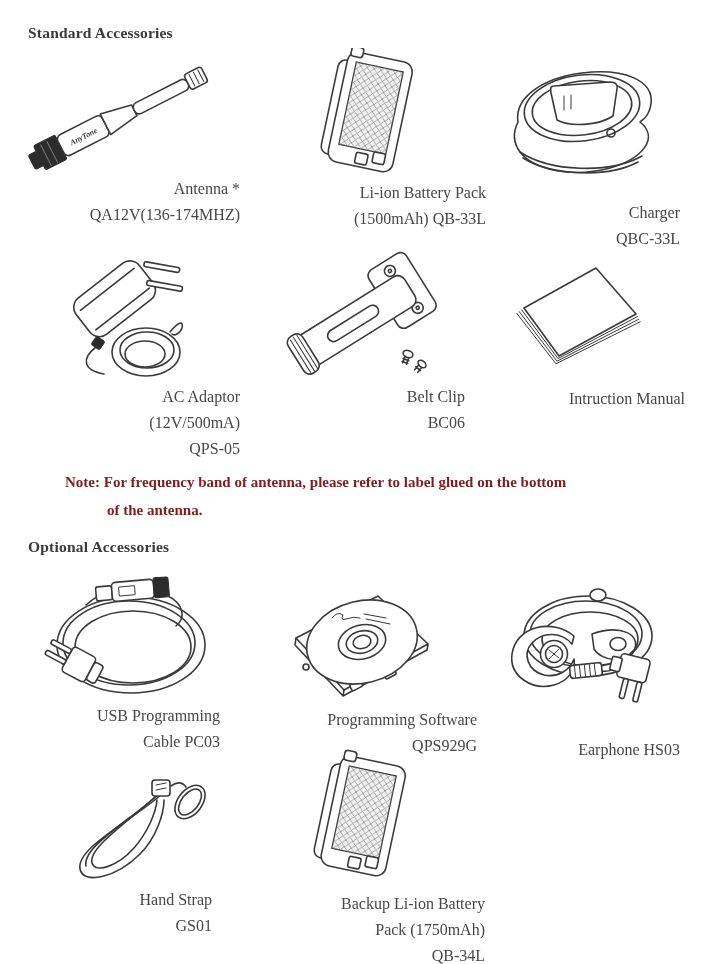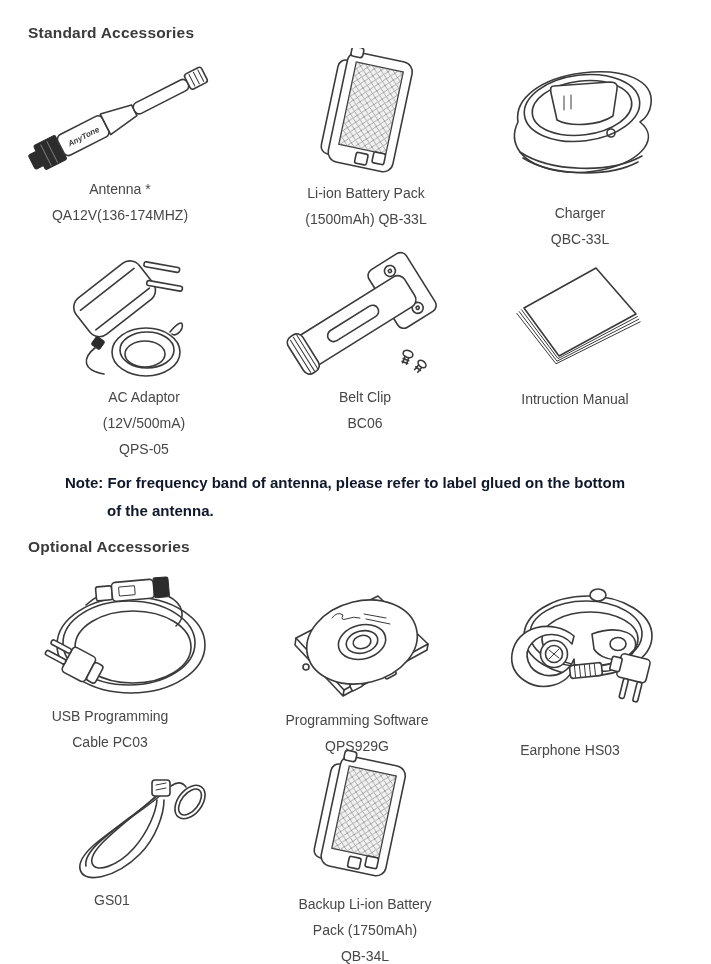--- a/index.html
+++ b/index.html
@@ -1,26 +1,26 @@
 <!DOCTYPE html>
 <html><head>
 <meta charset="utf-8">
 <style>
   html,body { margin:0; padding:0; background:#fff; }
   .page {
     position:relative; width:711px; height:964px; background:#ffffff;
-    font-family:Liberation Sans, sans-serif; color:#444; overflow:hidden;
+    font-family:Liberation Serif, serif; color:#444; overflow:hidden;
   }
   .heading {
     position:absolute; font-size:15.5px; font-weight:bold; color:#3a3a3a; letter-spacing:.2px;
   }
   .label {
-    position:absolute; text-align:center; font-size:14px; line-height:26px; color:#474747;
+    position:absolute; text-align:right; font-size:16px; line-height:26px; color:#474747;
   }
-  .note-line { position:absolute; font-size:15px; font-weight:bold; color:#0f172a; }
+  .note-line { position:absolute; font-size:15px; font-weight:bold; color:#7f1d1d; }
   svg.art-box { position:absolute; }
   .art  { stroke:#3a3a3a; stroke-width:1.6; fill:none; stroke-linecap:round; stroke-linejoin:round; }
   .thin { stroke:#3a3a3a; stroke-width:1;   fill:none; stroke-linecap:round; stroke-linejoin:round; }
   .artf { stroke:#3a3a3a; stroke-width:1.6; fill:#ffffff; stroke-linejoin:round; }
   .dark { fill:#2c2c2c; stroke:#2c2c2c; stroke-width:1; }
 </style>
 </head>
 <body>
 
 <div class="page">
@@ -129,21 +129,21 @@
     </g>
   </svg>
 
   <svg class="art-box" style="left:506px; top:256px;" width="156" height="126" viewBox="0 0 156 126">
     <path class="thin" d="M15.6,53.8 L52,102.6 L131.4,60.6"></path>
     <path class="thin" d="M13.2,55.6 L51,105.2 L132.8,63.2"></path>
     <path class="thin" d="M10.8,57.4 L50,107.8 L134.2,65.8"></path>
     <path class="artf" d="M18,52 L90,12 L130,58 L53,100 Z"></path>
   </svg>
 
-  <div class="label" style="left:0px; top:384px; width:240px;margin-left:24px;">
+  <div class="label" style="left:0px; top:384px; width:240px;">
     <div>AC Adaptor</div>
     <div>(12V/500mA)</div>
     <div>QPS-05</div>
   </div>
   <div class="label" style="left:265px; top:384px; width:200px;">
     <div>Belt Clip</div>
     <div>BC06</div>
   </div>
   <div class="label" style="left:465px; top:386px; width:220px;">
     <div>Intruction Manual</div>
@@ -246,20 +246,21 @@
       <rect class="artf" x="42" y="8" width="66" height="112" rx="10"></rect>
       <rect x="51" y="18" width="48" height="84" fill="#f1f1f1" stroke="#3a3a3a" stroke-width="1.3"></rect>
       <rect x="51" y="18" width="48" height="84" fill="url(#hatchB)" stroke="none"></rect>
       <rect class="artf" x="44" y="3" width="12" height="10" rx="3"></rect>
       <rect class="artf" x="70" y="106" width="12" height="11" rx="2"></rect>
       <rect class="artf" x="87" y="102" width="12" height="11" rx="2"></rect>
     </g>
   </svg>
 
   <div class="label" style="left:12px; top:887px; width:200px;">
+    <div>Hand Strap</div>
     <div>GS01</div>
   </div>
   <div class="label" style="left:245px; top:891px; width:240px;">
     <div>Backup Li-ion Battery</div>
     <div>Pack (1750mAh)</div>
     <div>QB-34L</div>
   </div>
 
 </div>
 

